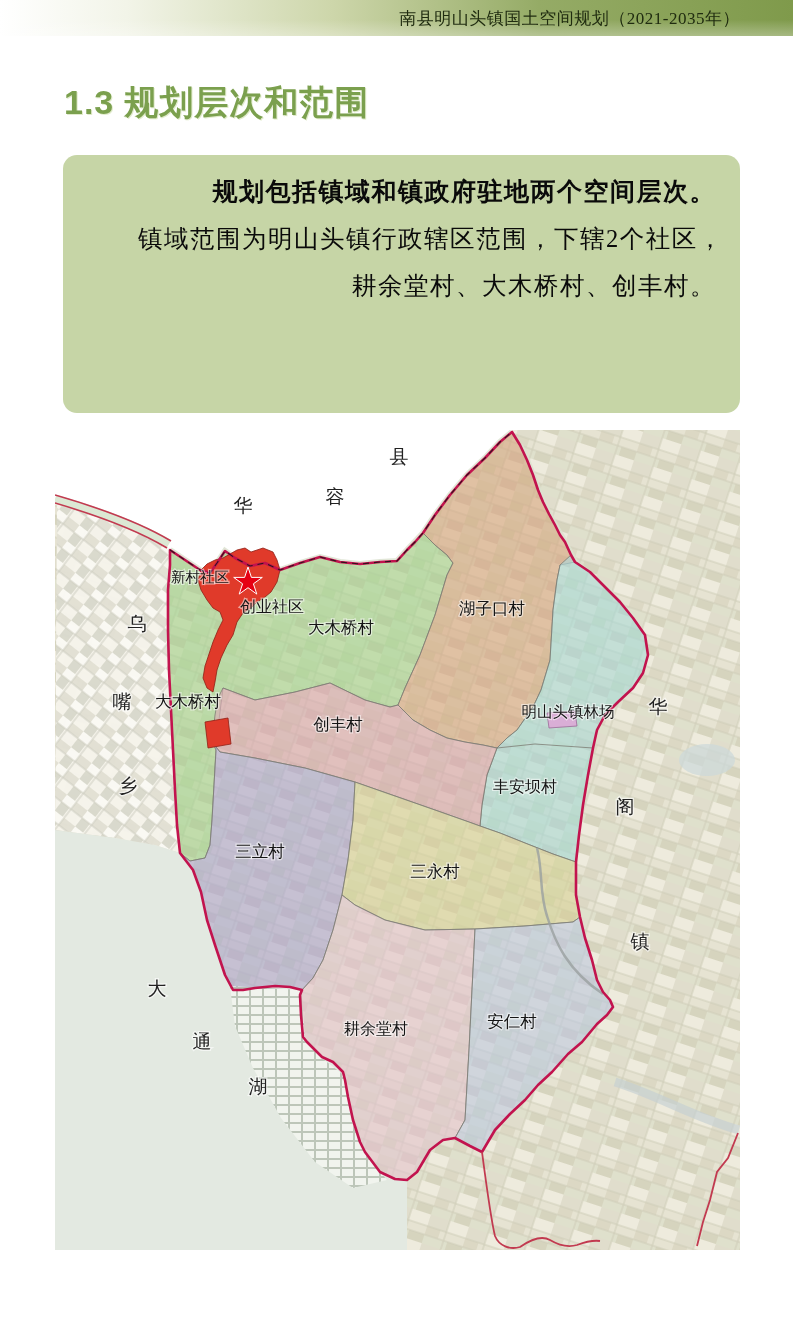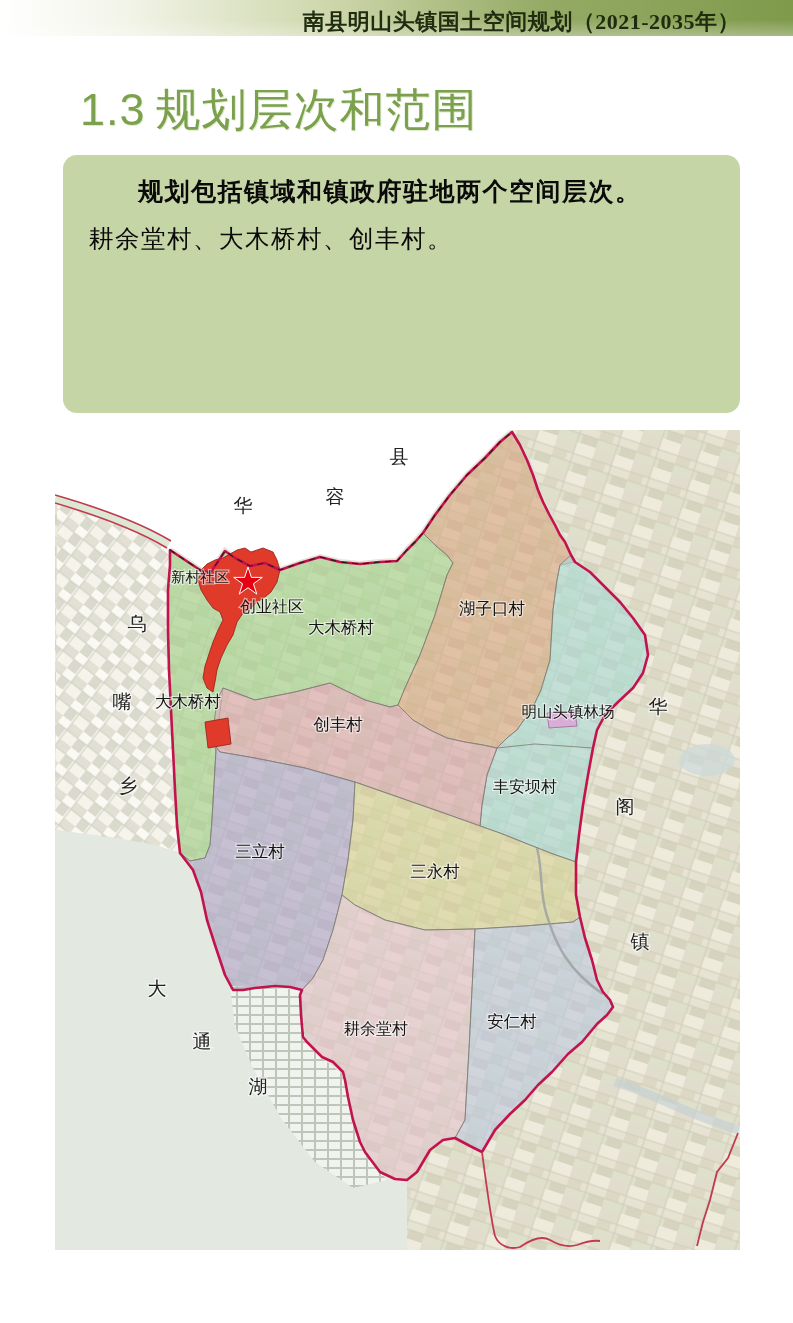--- a/index.html
+++ b/index.html
@@ -8,40 +8,40 @@
     font-family:"Liberation Sans",sans-serif;overflow:hidden;
   }
   
   .topbar{
     position:absolute;left:0;top:0;width:793px;height:36px;
     background:
       linear-gradient(to bottom, rgba(255,255,255,0) 55%, rgba(255,255,255,.30) 100%),
       linear-gradient(to right,#ffffff 0%,#f2f4e8 16%,#cdd6aa 42%,#95ab66 68%,#7f9a4b 100%);
   }
   .topbar-title{
-    position:absolute;right:53px;top:7px;font-size:22px;font-weight:700;
+    position:absolute;right:53px;top:7px;font-size:17px;font-weight:400;
     color:#202c10;letter-spacing:.5px;font-family:"Liberation Serif",serif;
   }
   
   .section-heading{
-    position:absolute;left:80px;top:80px;font-size:45px;font-weight:400;
+    position:absolute;left:64px;top:80px;font-size:34px;font-weight:700;
     color:#7ba04e;letter-spacing:1px;
     text-shadow:1px 1px 0 rgba(222,233,199,.9);
   }
   .section-heading .num{margin-right:10px;}
   
   .summary-box{
     position:absolute;left:63px;top:155px;width:677px;height:258px;
     background:#c6d5a6;border-radius:14px;box-sizing:border-box;
     padding:13px 24px 0 26px;
   }
   .box-line{
     display:block;font-family:"Liberation Serif",serif;
     font-size:24.5px;letter-spacing:1.5px;line-height:47px;
-    color:#0a0a0a;white-space:nowrap;
+    color:#0a0a0a;white-space:nowrap;text-align:right;
   }
   .box-line.bold{font-weight:700;font-size:25px;}
   .box-line.indent{padding-left:49px;}
   
   .map-wrap{position:absolute;left:55px;top:430px;width:685px;height:820px;}
   .map-wrap svg{display:block;}
   .rlabel{
     font-family:"Liberation Sans",sans-serif;fill:#151515;
     text-anchor:middle;paint-order:stroke;stroke:#ffffff;stroke-width:2.4px;
     stroke-opacity:.55;font-weight:500;
@@ -58,20 +58,21 @@
 <div class="topbar">
   <div class="topbar-title">南县明山头镇国土空间规划（2021-2035年）</div>
 </div>
 
 <div class="section-heading">
   <span class="num">1.3</span><span>规划层次和范围</span>
 </div>
 
 <div class="summary-box" id="summary-box">
     <span class="box-line bold indent">规划包括镇域和镇政府驻地两个空间层次。</span>
+    <span class="box-line indent">镇域范围为明山头镇行政辖区范围，下辖2个社区，</span>
     <span class="box-line">耕余堂村、大木桥村、创丰村。</span>
   </div>
 
 <div class="map-wrap">
 <svg width="685" height="820" viewBox="0 0 685 820" xmlns="http://www.w3.org/2000/svg">
   <defs>
     <pattern id="fldFade" width="40" height="30" patternUnits="userSpaceOnUse" patternTransform="rotate(18)">
       <rect width="40" height="30" fill="#e9e7da"></rect>
       <rect x="0" y="0" width="20" height="12" fill="#e0ddcc"></rect>
       <rect x="20" y="0" width="20" height="12" fill="#eeebdd"></rect>

